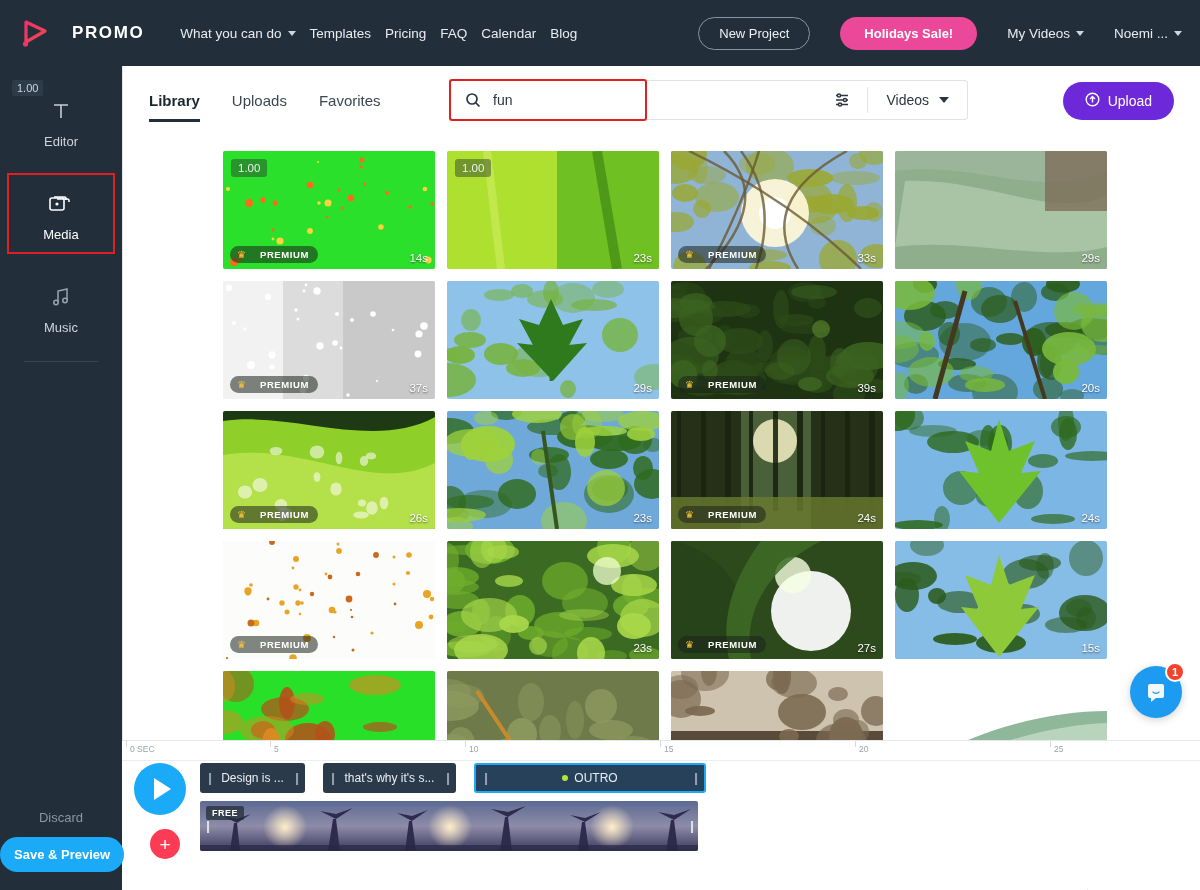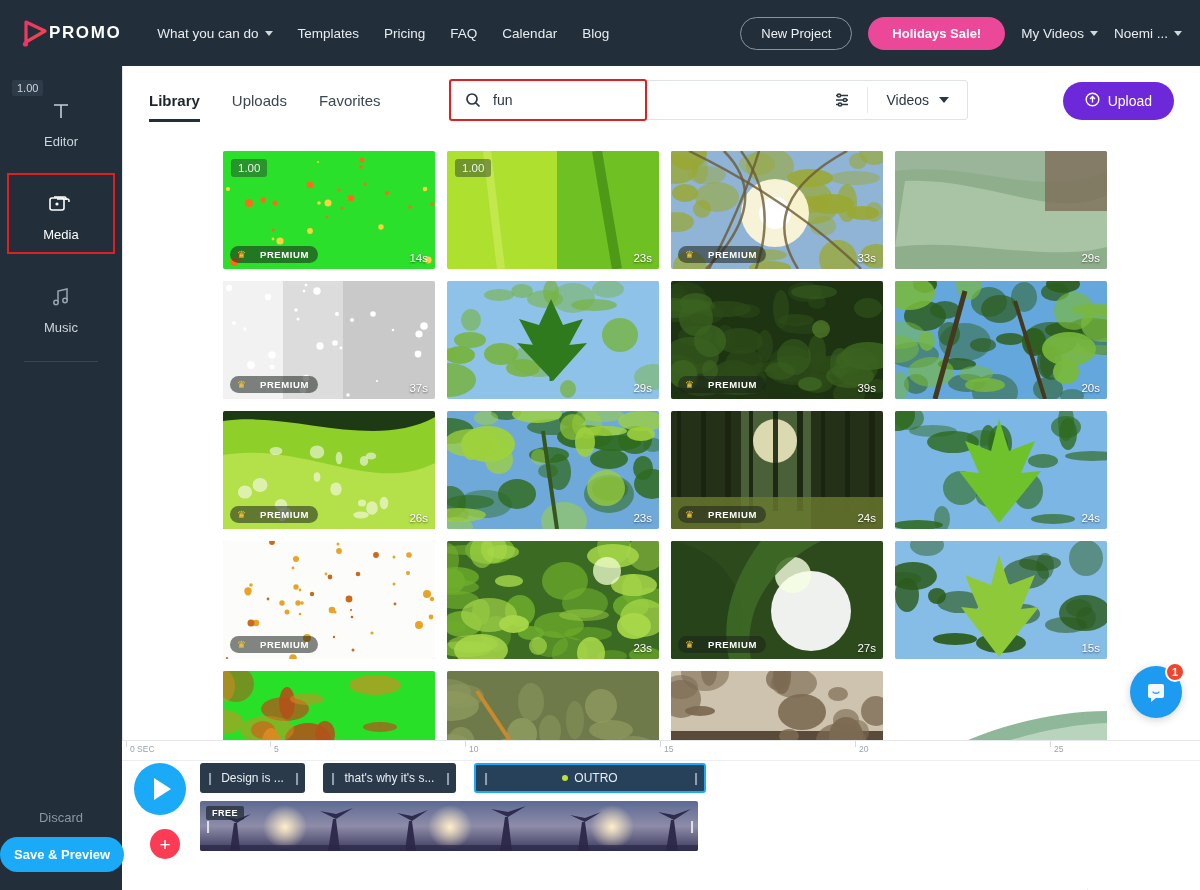--- a/index.html
+++ b/index.html
@@ -8,32 +8,32 @@
     font-family: "Liberation Sans", sans-serif;
     background: #ffffff; overflow: hidden;
   }
   .app { position: relative; width: 1200px; height: 890px; background:#fff; }
 
   
   .topnav {
     position:absolute; left:0; top:0; width:1200px; height:66px;
     background:#222e3a; display:flex; align-items:center; z-index:30;
   }
-  .brand { display:flex; align-items:center; margin-left:22px; gap:0; }
+  .brand { display:flex; align-items:center; margin-left:22px; gap:23px; }
   .brand-mark { position:relative; width:27px; height:27px; }
   .brand-mark svg { display:block; }
   .brand-text { color:#fff; font-size:17px; font-weight:bold; letter-spacing:1.6px; }
-  .nav-links { display:flex; align-items:center; margin-left:36px; gap:25px; }
+  .nav-links { display:flex; align-items:center; margin-left:36px; gap:14px; }
   .nav-link {
     color:#e8ecef; font-size:13.5px; display:flex; align-items:center; gap:6px;
     cursor:pointer; white-space:nowrap;
   }
   .caret { width:0;height:0;border-left:4px solid transparent;border-right:4px solid transparent;
            border-top:5px solid #cfd6dc; display:inline-block; }
-  .nav-right { display:flex; align-items:center; margin-left:auto; margin-right:18px; gap:16px; }
+  .nav-right { display:flex; align-items:center; margin-left:auto; margin-right:18px; gap:30px; }
   .btn-newproject {
     border:1px solid #8a949d; border-radius:18px; color:#eef2f5; font-size:13px;
     padding:8px 20px; background:transparent; cursor:pointer; white-space:nowrap;
   }
   .btn-sale {
     background:#ec4899; border:none; border-radius:18px; color:#fff; font-weight:bold;
     font-size:13px; padding:9px 24px; cursor:pointer; white-space:nowrap;
   }
 
   

